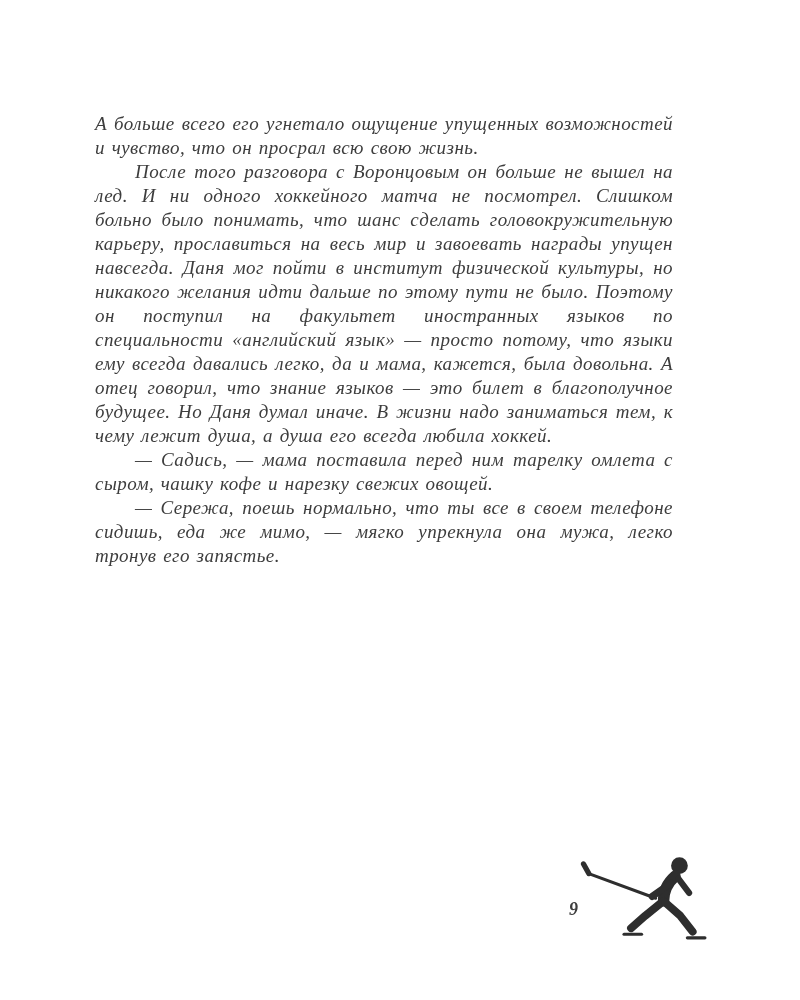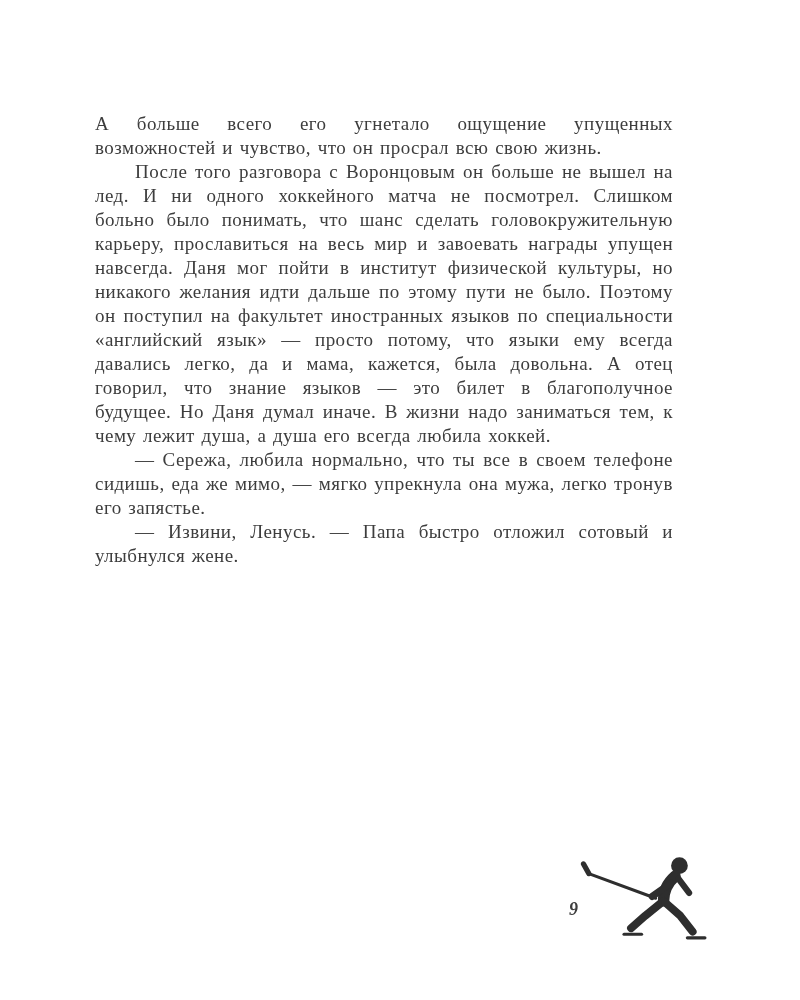--- a/index.html
+++ b/index.html
@@ -24,20 +24,21 @@
     left: 95px;
     top: 112px;
     width: 578px;
     color: #3d3d3d;
     font-size: 19px;
     line-height: 24px;
     letter-spacing: 0.45px;
     word-spacing: 1.5px;
     text-align: justify;
     hyphens: auto;
+    font-style: italic;
   }
   .para {
     margin: 0;
     text-indent: 40px;
   }
   .para.no-indent {
     text-indent: 0;
   }
   .page-footer {
     position: absolute;
@@ -60,22 +61,22 @@
   }
 </style>
 </head>
 <body>
 
 <div class="book-page">
 
   <div class="text-block">
     <p class="para no-indent">А больше всего его угнетало ощущение упущенных возможностей и чувство, что он просрал всю свою жизнь.</p>
     <p class="para">После того разговора с Воронцовым он больше не вышел на лед. И ни одного хоккейного матча не посмотрел. Слишком больно было понимать, что шанс сделать головокружительную карьеру, прославиться на весь мир и завоевать награды упущен навсегда. Даня мог пойти в институт физической культуры, но никакого желания идти дальше по этому пути не было. Поэтому он поступил на факультет иностранных языков по специальности «английский язык» — просто потому, что языки ему всегда давались легко, да и мама, кажется, была довольна. А отец говорил, что знание языков — это билет в благополучное будущее. Но Даня думал иначе. В жизни надо заниматься тем, к чему лежит душа, а душа его всегда любила хоккей.</p>
-    <p class="para">— Сережа, любила нормально, что ты все в своем телефоне сидишь, еда же мимо, — мягко упрекнула она мужа, легко тронув его запястье.</p>
-    <p class="para">— Извини, Ленусь. — Папа быстро отложил сотовый и улыбнулся жене.</p>
+    <p class="para">— Садись, — мама поставила перед ним тарелку омлета с сыром, чашку кофе и нарезку свежих овощей.</p>
+    <p class="para">— Сережа, поешь нормально, что ты все в своем телефоне сидишь, еда же мимо, — мягко упрекнула она мужа, легко тронув его запястье.</p>
   </div>
 
   <div class="page-footer">
     <span class="page-number">9</span>
     <span class="icon">
       <svg width="132" height="96" viewBox="0 0 150 108" xmlns="http://www.w3.org/2000/svg" aria-hidden="true">
 
         <g stroke="#2e2e2e" fill="none">
           <path d="M10,24 L86,52" stroke-width="3.5" stroke-linecap="round"></path>
           <path d="M10,24 L4,13" stroke-width="6" stroke-linecap="round"></path>

